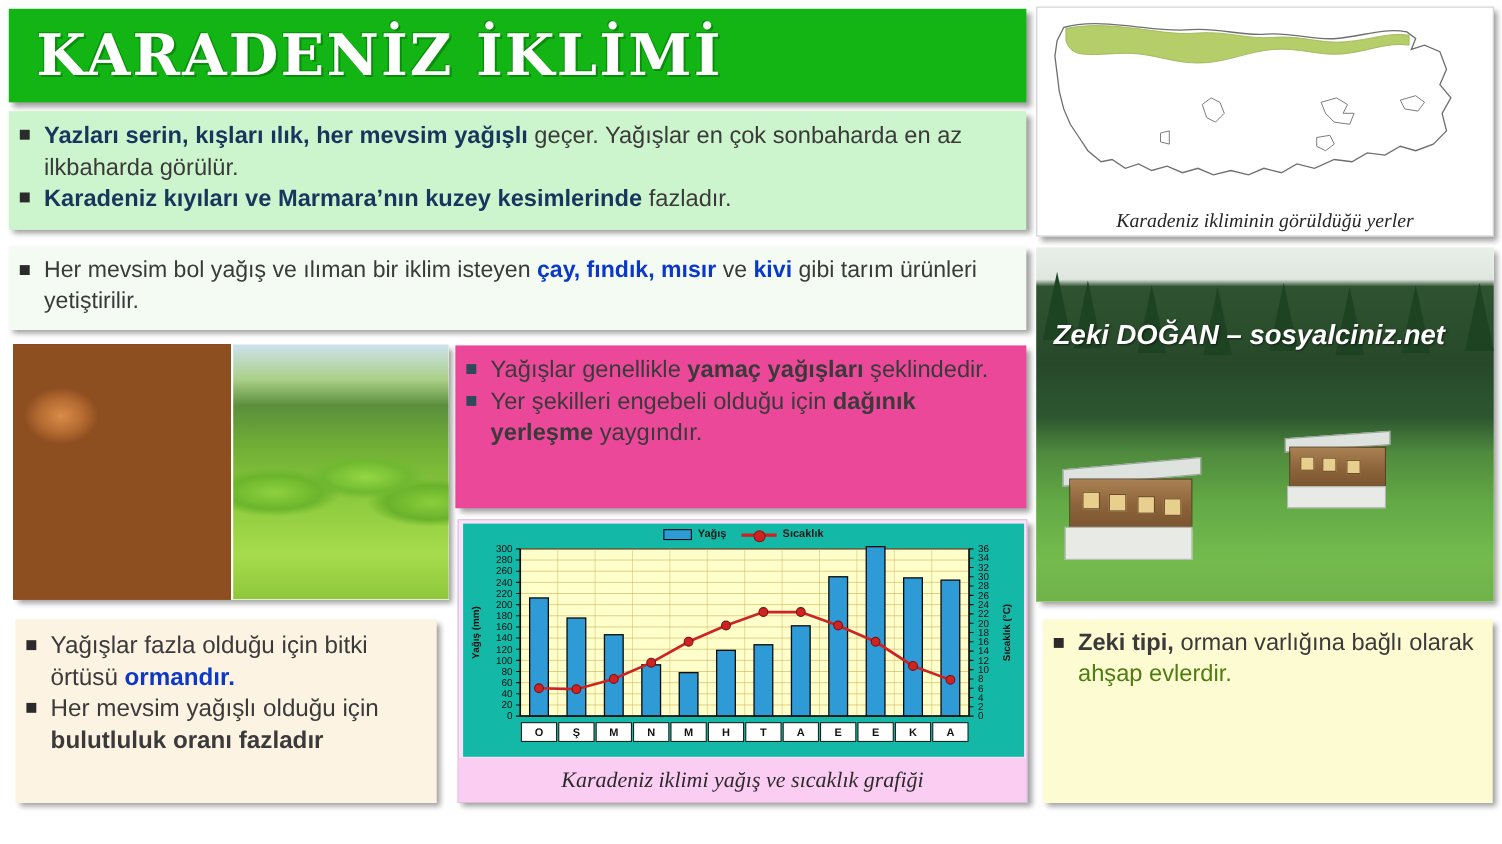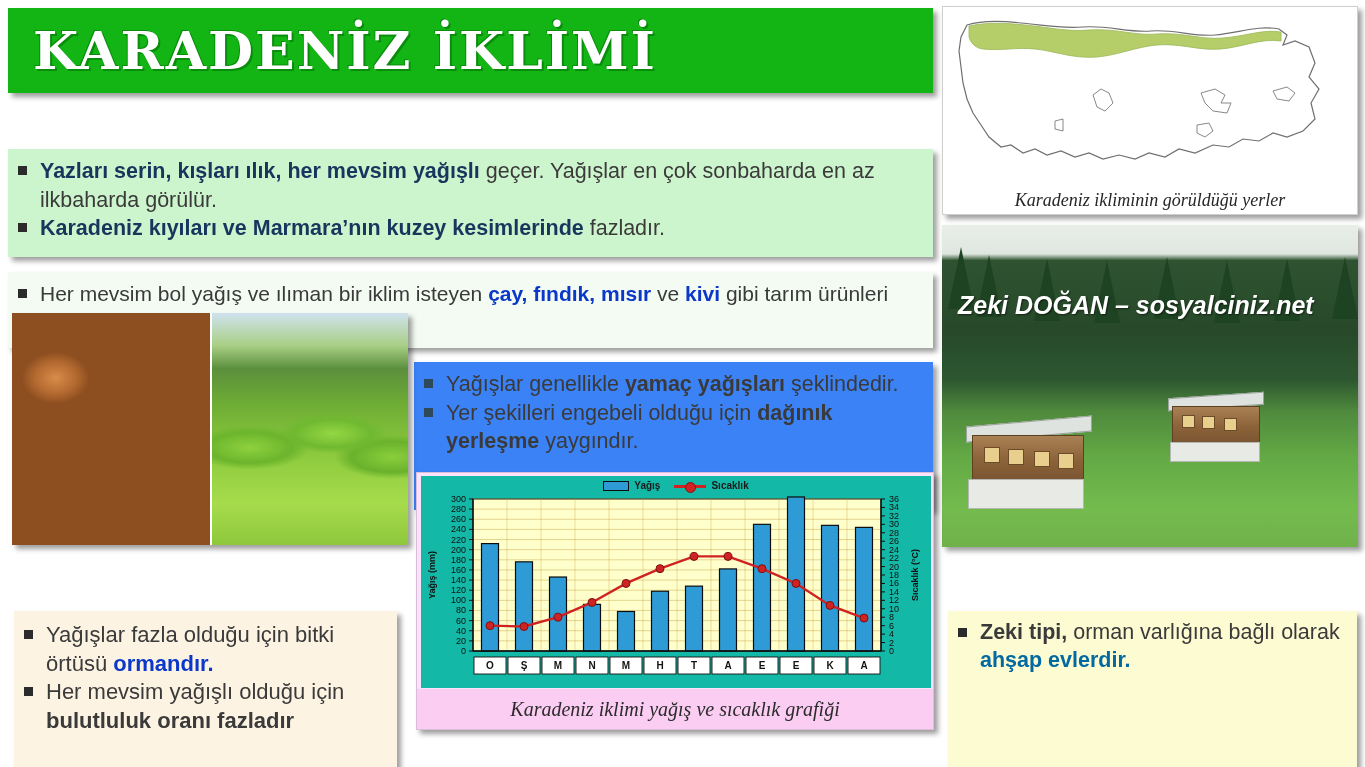--- a/index.html
+++ b/index.html
@@ -25,55 +25,55 @@
     font-weight: bold;
     font-size: 52px;
     letter-spacing: 2px;
     color: #ffffff;
     padding-left: 25px;
     text-shadow: 2px 2px 0 #0a8c0c, -1px -1px 0 #0a8c0c;
     white-space: nowrap;
   }
 
   
-  .textbox { position: absolute; padding: 8px 14px 8px 10px; margin-top: 48px; }
+  .textbox { position: absolute; padding: 8px 14px 8px 10px; }
   .bullet-row { display: flex; align-items: flex-start; }
   .bullet-mark {
     flex: 0 0 auto;
     width: 9px; height: 9px;
     background: #2b2b2b;
     margin-right: 13px;
     margin-top: 9px;
   }
   .bullet-body { flex: 1 1 auto; }
   .b { font-weight: bold; }
   .blue { color: #0b38c9; font-weight: bold; }
   .navy { color: #17365d; font-weight: bold; }
-  .orange { color: #0369a1; font-weight: bold; }
+  .orange { color: #4d7c0f; font-weight: normal; }
   .dark { color: #3a3a3a; }
 
   
   #box-climate {
     left: 8px; top: 101px; width: 925px; height: 108px;
     background: #cdf5cd;
     font-size: 21.5px; line-height: 1.33; color: #404040;
   }
   #box-climate .navy { font-size: 21.5px; }
 
   
   #box-agriculture {
     left: 8px; top: 224px; width: 925px; height: 76px;
     background: #f3fbf3;
     font-size: 21px; line-height: 1.35; color: #404040;
   }
 
   
   #box-slope {
     left: 414px; top: 314px; width: 519px; height: 148px;
-    background: #3b82f6;
+    background: #ec4899;
     font-size: 21.5px; line-height: 1.33; color: #3a3a3a;
   }
   #box-slope .bullet-mark { background: #2e4a5a; }
 
   
   #box-vegetation {
     left: 14px; top: 563px; width: 383px; height: 167px;
     background: #fdf3e3;
     font-size: 22px; line-height: 1.3; color: #3a3a3a;
     padding-top: 10px;

